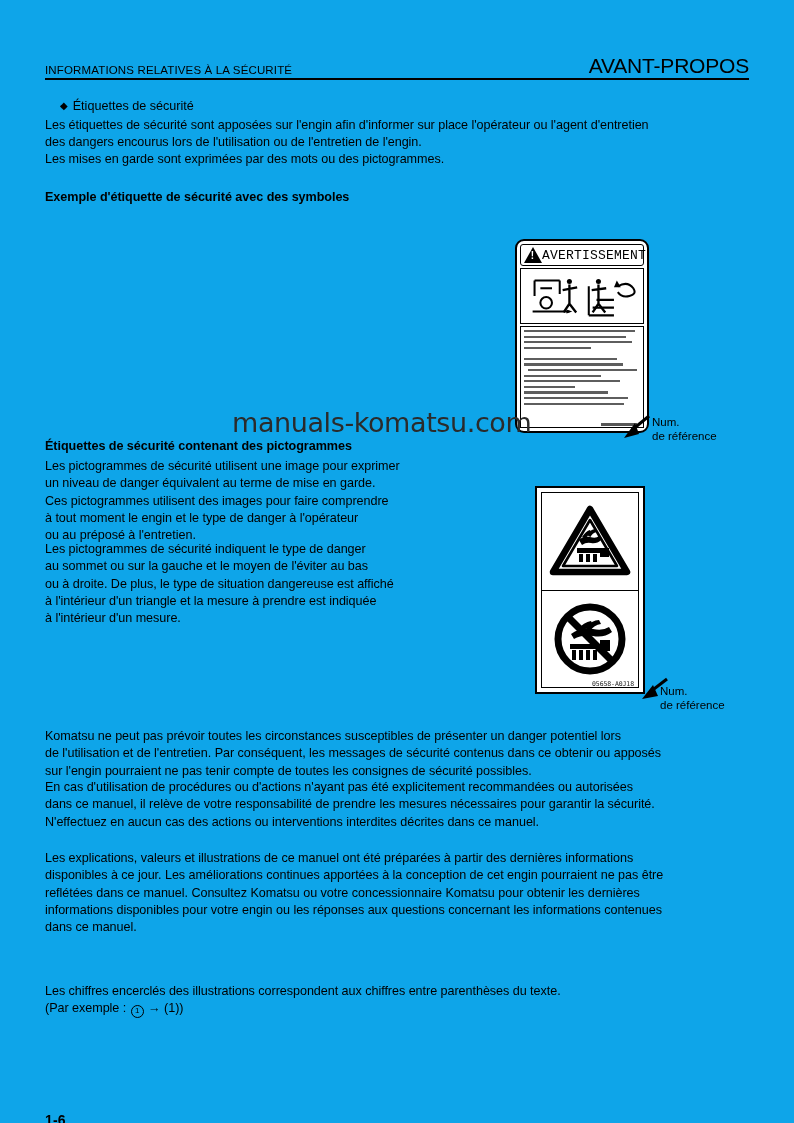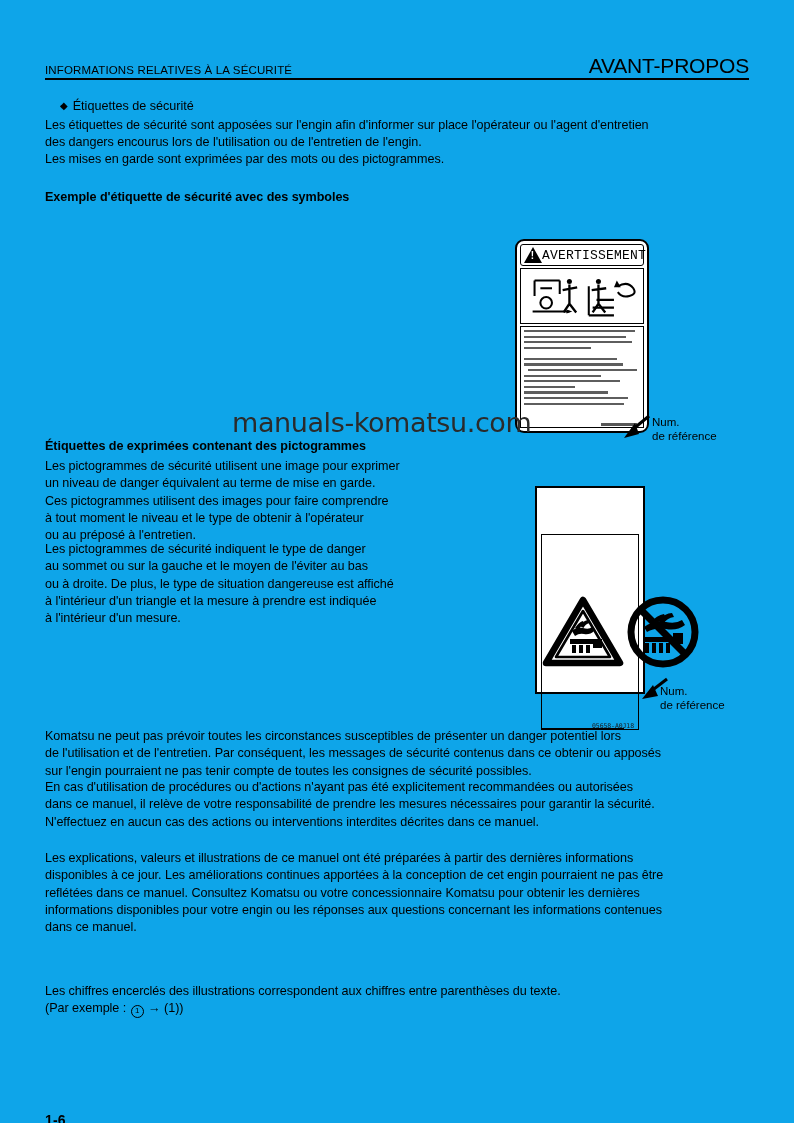--- a/index.html
+++ b/index.html
@@ -211,23 +211,22 @@
     box-sizing: border-box;
     background: #fff;
     padding: 4px;
   }
   .l2-inner {
     width: 100%;
     height: 100%;
     border: 1.8px solid #000;
     box-sizing: border-box;
     display: flex;
-    flex-direction: row;
-    position: relative;
-    margin-top: 42px;
+    flex-direction: column;
+    position: relative;
   }
   .l2-cell {
     flex: 1;
     display: flex;
     align-items: center;
     justify-content: center;
     position: relative;
   }
   .l2-cell.top { border-bottom: 1.6px solid #000; }
   .l2-refcode {
@@ -336,27 +335,27 @@
     <path d="M27 2 L10 16" stroke="#000" stroke-width="3" fill="none"></path>
     <path d="M2 24 L13 9 L17 20 Z" fill="#000"></path>
   </svg>
   <div class="callout callout-1">
     <div>Num.</div>
     <div>de référence</div>
   </div>
 
   <div class="watermark">manuals-komatsu.com</div>
 
-  <div class="sub-head head-picto">Étiquettes de exprimées contenant des pictogrammes</div>
+  <div class="sub-head head-picto">Étiquettes de sécurité contenant des pictogrammes</div>
 
   <div class="body-text blk-picto1">
     <p>Les pictogrammes de sécurité utilisent une image pour exprimer</p>
     <p>un niveau de danger équivalent au terme de mise en garde.</p>
     <p>Ces pictogrammes utilisent des images pour faire comprendre</p>
-    <p>à tout moment le niveau et le type de obtenir à l'opérateur</p>
+    <p>à tout moment le engin et le type de danger à l'opérateur</p>
     <p>ou au préposé à l'entretien.</p>
   </div>
   <div class="body-text blk-picto2">
     <p>Les pictogrammes de sécurité indiquent le type de danger</p>
     <p>au sommet ou sur la gauche et le moyen de l'éviter au bas</p>
     <p>ou à droite. De plus, le type de situation dangereuse est affiché</p>
     <p>à l'intérieur d'un triangle et la mesure à prendre est indiquée</p>
     <p>à l'intérieur d'un mesure.</p>
   </div>
 

